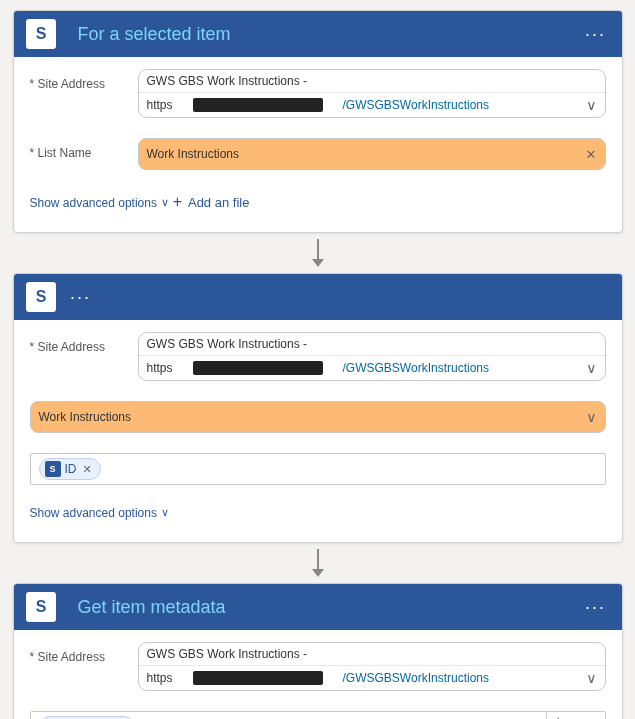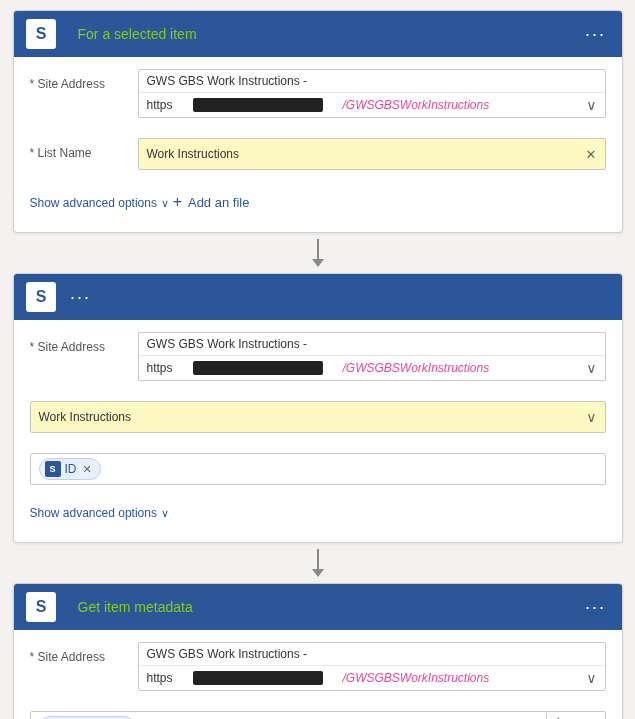--- a/index.html
+++ b/index.html
@@ -50,22 +50,22 @@
     }
 
     .sp-logo {
       font-size: 16px;
       font-weight: bold;
       color: #2b579a;
       letter-spacing: -1px;
     }
 
     .card-header-title {
-      color: #84cc16;
-      font-size: 14px;
+      color: #7dd3fc;
+      font-size: 18px;
       font-weight: 400;
       flex: 1;
       padding-left: 12px;
     }
 
     .card-header-menu {
       color: #fff;
       font-size: 18px;
       cursor: pointer;
       padding: 2px 4px;
@@ -88,21 +88,21 @@
       flex-shrink: 0;
       font-size: 12px;
       color: #555;
       padding-top: 8px;
       text-align: left;
     }
 
     .form-field {
       flex: 1;
       border: 1px solid #c8c8c8;
-      border-radius: 2px;
+      border-radius: 9px;
       background: #fff;
       min-height: 32px;
       display: flex;
       flex-direction: column;
       justify-content: space-between;
     }
 
     .form-field-top {
       padding: 4px 8px;
       font-size: 12px;
@@ -128,56 +128,55 @@
       display: inline-block;
       background: #222;
       height: 14px;
       width: 130px;
       border-radius: 2px;
       vertical-align: middle;
     }
 
     .url-suffix {
       font-size: 12px;
-      color: #ec4899;
-      font-style: italic;
+      color: #0369a1;
     }
 
     .dropdown-arrow {
       margin-left: auto;
       color: #666;
       font-size: 14px;
     }
 
     .form-field-simple {
       flex: 1;
       border: 1px solid #c8c8c8;
-      border-radius: 2px;
-      background: #fef9c3;
+      border-radius: 8px;
+      background: #fdba74;
       min-height: 32px;
       display: flex;
       align-items: center;
       padding: 0 8px;
       font-size: 12px;
       color: #333;
       justify-content: space-between;
     }
 
     .close-x {
       color: #666;
       font-size: 13px;
       cursor: pointer;
     }
 
     .advanced-options-link {
       color: #2b579a;
       font-size: 12px;
       cursor: pointer;
       display: inline-flex;
-      align-items: center;
+      align-items: flex-start;
       gap: 4px;
       margin-bottom: 10px;
       text-decoration: none;
     }
 
     .chevron-down {
       font-size: 11px;
       color: #2b579a;
     }
 

